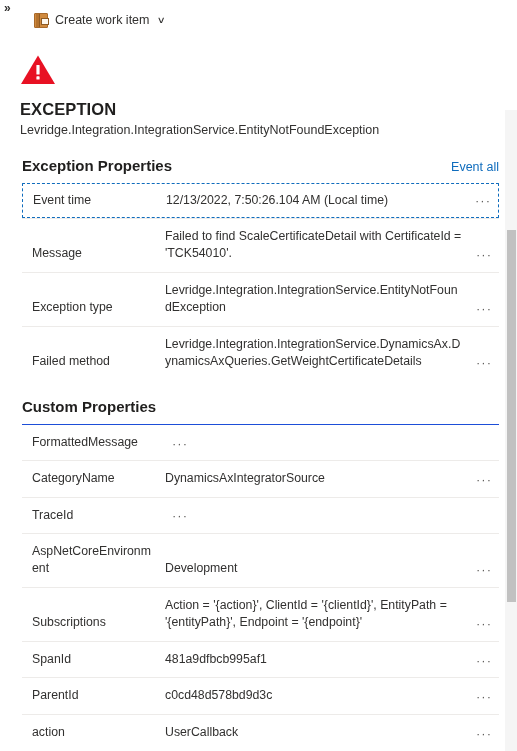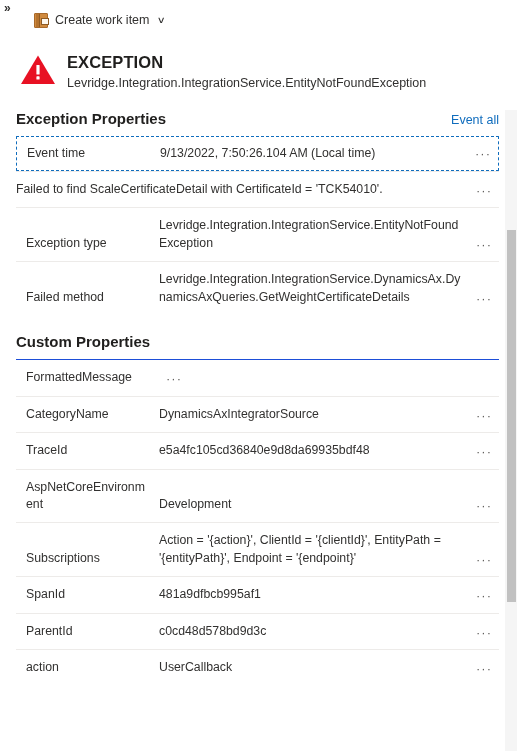--- a/index.html
+++ b/index.html
@@ -87,20 +87,21 @@
     transform: scaleX(1.35);
     display: inline-block;
   }
 
   
   .exception-header {
     display: flex;
     align-items: flex-start;
     gap: 11px;
     padding: 14px 16px 0 20px;
+    flex-direction: column;
   }
   .warn-triangle {
     flex: 0 0 auto;
     position: relative;
     width: 36px;
     height: 32px;
     margin-top: 4px;
   }
   .warn-triangle svg { display: block; }
   .exc-titles { padding-top: 2px; }
@@ -112,21 +113,21 @@
     line-height: 1.25;
   }
   .exc-subtitle {
     font-size: 12.5px;
     color: #323130;
     line-height: 1.35;
     margin-top: 2px;
   }
 
   
-  .section { padding: 0 18px 0 16px; }
+  .section { padding: 0 18px 0 22px; }
   .section-head {
     display: flex;
     align-items: baseline;
     justify-content: space-between;
     padding-top: 18px;
     padding-bottom: 9px;
   }
   .section-title {
     font-size: 15px;
     font-weight: bold;
@@ -241,24 +242,25 @@
 
   <div class="bottom-clip">
     <div class="section">
       <div class="section-head">
         <span class="section-title">Exception Properties</span>
         <span class="show-all">Event all</span>
       </div>
       <div class="prop-table" id="tbl-0">
           <div class="prop-row focused first">
             <div class="prop-key">Event time</div>
-            <div class="prop-val">9/13/2022, 7:50:26.104 AM (Local time)</div>
-            <div class="prop-more">···</div>
-          </div>
-          <div class="prop-row">
+            <div class="prop-val">12/13/2022, 7:50:26.104 AM (Local time)</div>
+            <div class="prop-more">···</div>
+          </div>
+          <div class="prop-row">
+            <div class="prop-key">Message</div>
             <div class="prop-val">Failed to find ScaleCertificateDetail with CertificateId = 'TCK54010'.</div>
             <div class="prop-more">···</div>
           </div>
           <div class="prop-row">
             <div class="prop-key">Exception type</div>
             <div class="prop-val">Levridge.Integration.IntegrationService.EntityNotFoundException</div>
             <div class="prop-more">···</div>
           </div>
           <div class="prop-row">
             <div class="prop-key">Failed method</div>
@@ -277,21 +279,20 @@
             <div class="prop-key">FormattedMessage</div>
             <div class="prop-more">···</div>
           </div>
           <div class="prop-row">
             <div class="prop-key">CategoryName</div>
             <div class="prop-val">DynamicsAxIntegratorSource</div>
             <div class="prop-more">···</div>
           </div>
           <div class="prop-row">
             <div class="prop-key">TraceId</div>
-            <div class="prop-val">e5a4fc105cd36840e9d8da69935bdf48</div>
             <div class="prop-more">···</div>
           </div>
           <div class="prop-row">
             <div class="prop-key">AspNetCoreEnvironment</div>
             <div class="prop-val">Development</div>
             <div class="prop-more">···</div>
           </div>
           <div class="prop-row">
             <div class="prop-key">Subscriptions</div>
             <div class="prop-val">Action = '{action}', ClientId = '{clientId}', EntityPath = '{entityPath}', Endpoint = '{endpoint}'</div>

